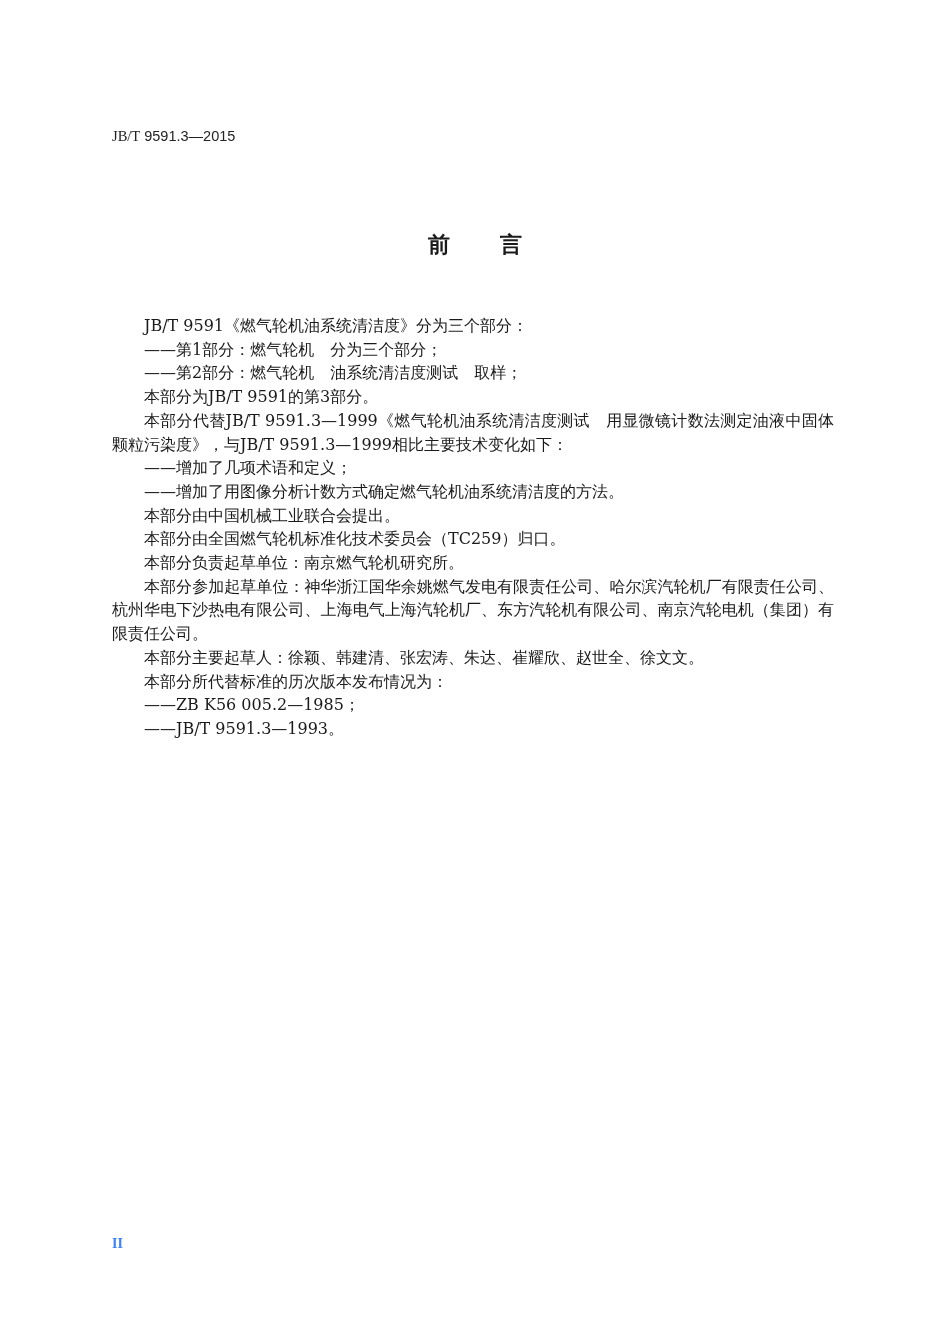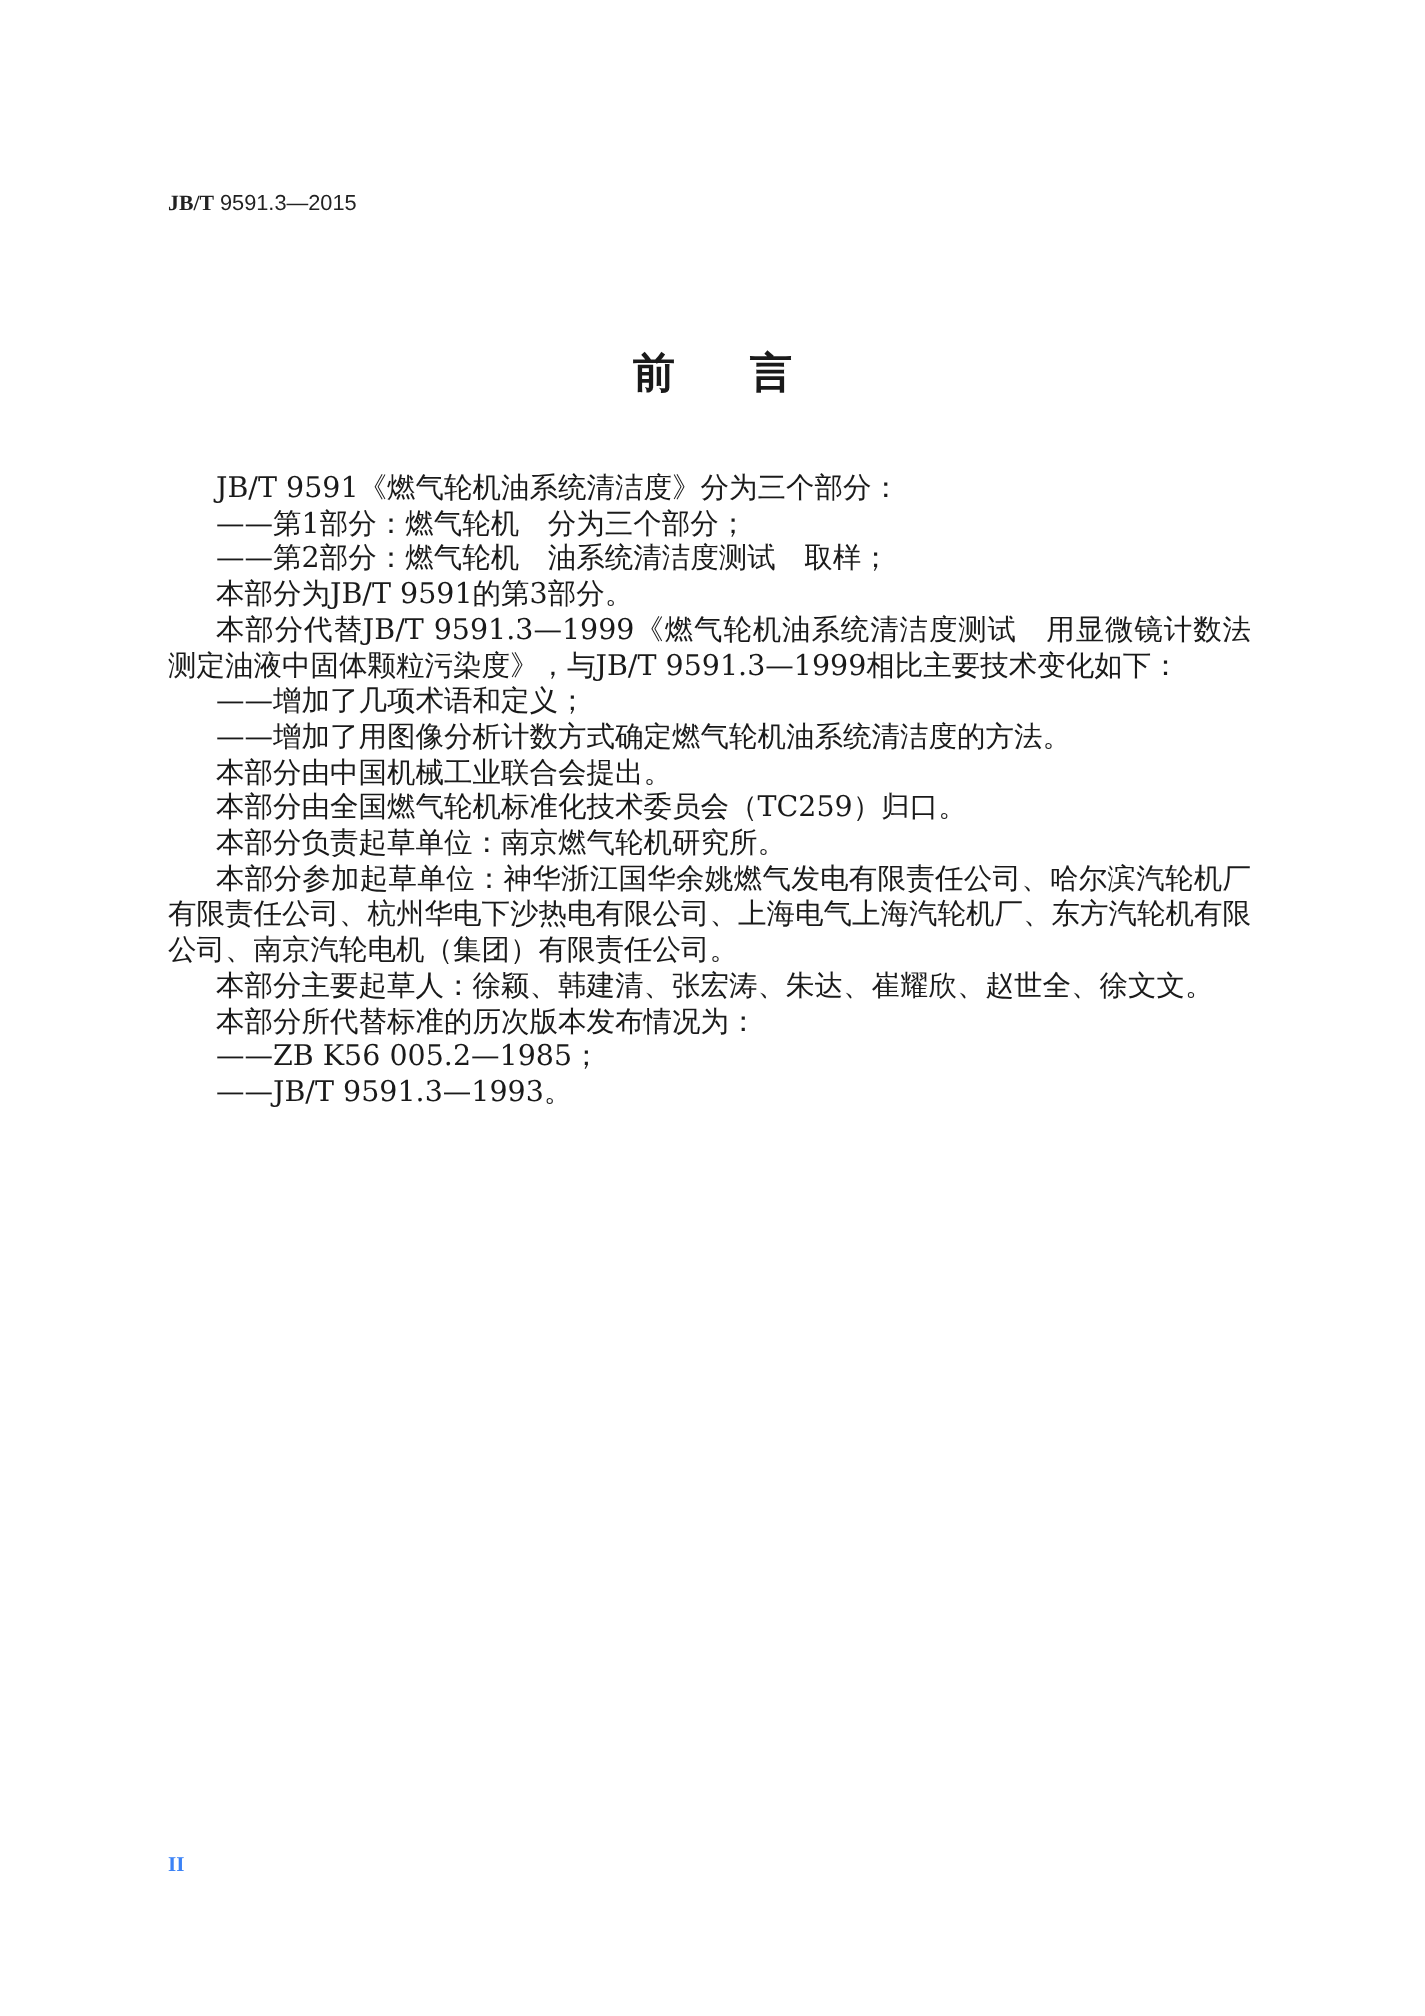--- a/index.html
+++ b/index.html
@@ -6,30 +6,30 @@
     body {
       width: 950px; height: 1344px; position: relative; overflow: hidden;
       font-family: "DejaVu Serif", "Liberation Serif", serif;
       color: #1a1a1a;
     }
     .doc-code {
       position: absolute; left: 112px; top: 128px;
       font-family: "Liberation Sans", "DejaVu Sans", sans-serif;
       font-size: 14.5px; color: #222;
     }
-    .doc-code b { font-family: "Liberation Serif", serif; font-weight: bold; }
+    .doc-code b { font-family: "Liberation Serif", serif; font-weight: normal; }
     .title {
       position: absolute; left: 0; width: 950px; top: 230px;
       text-align: center; font-family: "DejaVu Sans", sans-serif;
-      font-size: 28px; font-weight: bold; letter-spacing: 0; color: #1a1a1a;
+      font-size: 22px; font-weight: bold; letter-spacing: 0; color: #1a1a1a;
     }
     .title .gap { display: inline-block; width: 50px; }
     .body-text {
       position: absolute; left: 112px; top: 314px; width: 722px;
-      font-size: 19px; line-height: 23.7px;
+      font-size: 16px; line-height: 23.7px;
     }
     .p { margin: 0; padding: 0; white-space: nowrap; }
     .p.indent { text-indent: 32px; }
     .p.wrap { white-space: normal; text-align: justify; text-align-last: left; }
     .page-num {
       position: absolute; left: 112px; top: 1236px;
       font-family: "Liberation Serif", serif; font-size: 14px; font-weight: bold; color: #3b82f6;
     }
   </style>
 </head>

